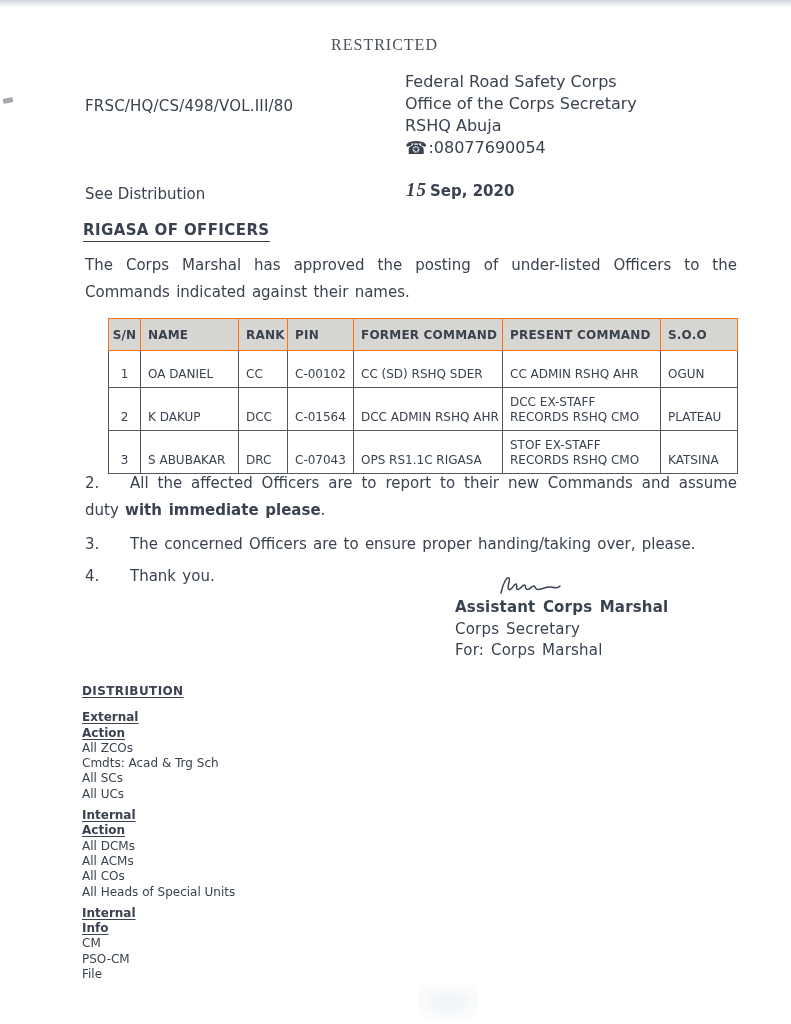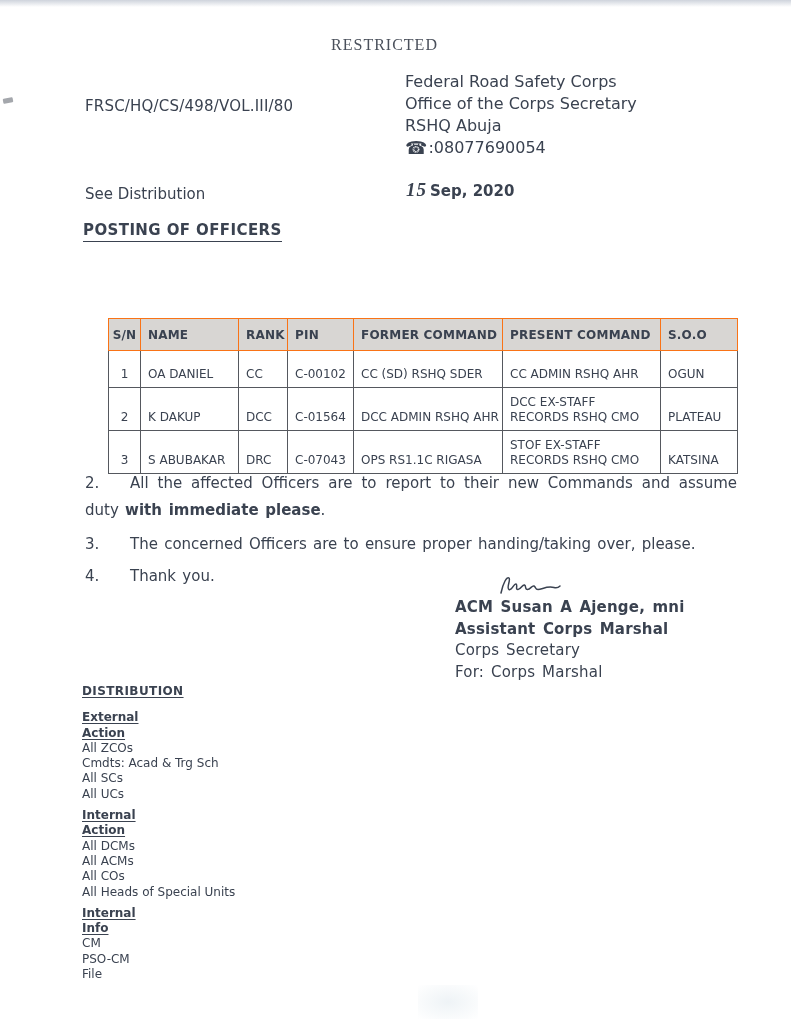--- a/index.html
+++ b/index.html
@@ -84,22 +84,26 @@
       <span>:08077690054</span>
     </div>
   </div>
 
   <div class="see-dist">See Distribution</div>
 
   <div class="date">
     <span class="day">15</span><span>Sep, 2020</span>
   </div>
 
-  <div class="title">POSTING OF OFFICERS</div>
-
+  <div class="title">RIGASA OF OFFICERS</div>
+
+  <div class="para para1">
+    <div class="line-justify">The Corps Marshal has approved the posting of under-listed Officers to the</div>
+    <div>Commands indicated against their names.</div>
+  </div>
 
   <div class="table-wrap">
     <table>
       <colgroup>
         <col style="width:32px">
           <col style="width:98px">
           <col style="width:49px">
         <col style="width:66px">
           <col style="width:149px">
           <col style="width:158px">
@@ -165,21 +169,20 @@
 
   <div class="para para4">
     <span class="pnum">4.</span><span>Thank you.</span>
   </div>
 
   <svg class="sig-scribble" width="66" height="26" viewBox="0 0 66 26">
     <path d="M4,19 C6,9 10,2 12,4 C14,6 9,14 12,15.5 C15,17 17,9 19,10 C21,11 18,15.5 21,15.5 C24,15.5 25.5,10 27.5,11 C29.5,12 27.5,15.5 30.5,15.5 C33.5,15.5 35,11 37,12 C39,13 38,15.5 41,15.5 C45,15.5 50,11.5 57,13.5 C59.5,14.2 61.5,13.5 63,12" stroke="#3a4250" stroke-width="1.5" fill="none" stroke-linecap="round"></path>
   </svg>
 
   <div class="sig-block">
-    <div class="bold">ACM Susan A Ajenge, mni</div>
     <div class="bold">Assistant Corps Marshal</div>
     <div>Corps Secretary</div>
     <div>For: Corps Marshal</div>
   </div>
 
   <div class="dist">
     <div class="dist-heading">DISTRIBUTION</div>
 
     <div class="dist-group">
       <div class="dist-head">External</div>

